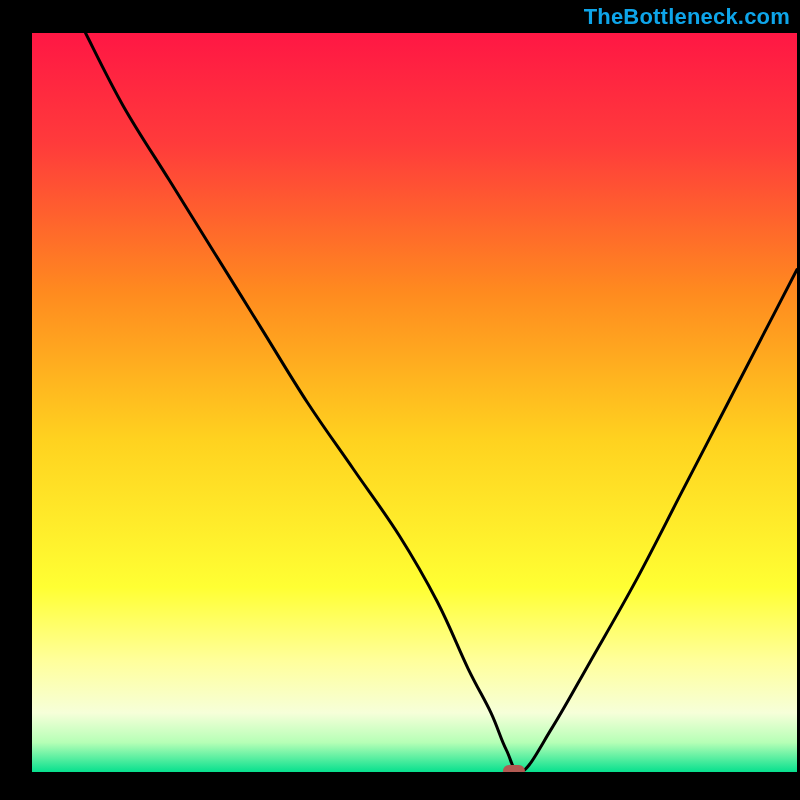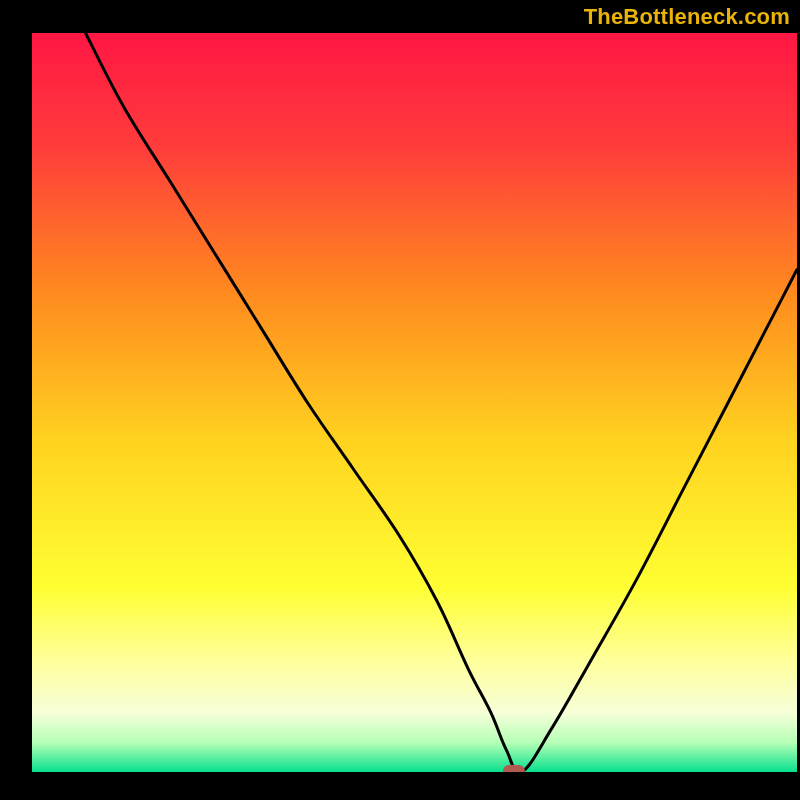--- a/index.html
+++ b/index.html
@@ -16,21 +16,21 @@
     height: 800px;
     background: #000;
   }
   .watermark {
     position: absolute;
     top: 4px;
     right: 10px;
     font-family: Arial, Helvetica, sans-serif;
     font-size: 22px;
     font-weight: 600;
-    color: #eab308;
+    color: #0ea5e9;
     letter-spacing: 0.2px;
     z-index: 10;
   }
   svg {
     position: absolute;
     top: 0;
     left: 0;
   }
   .marker {
     fill: #b15a52;

